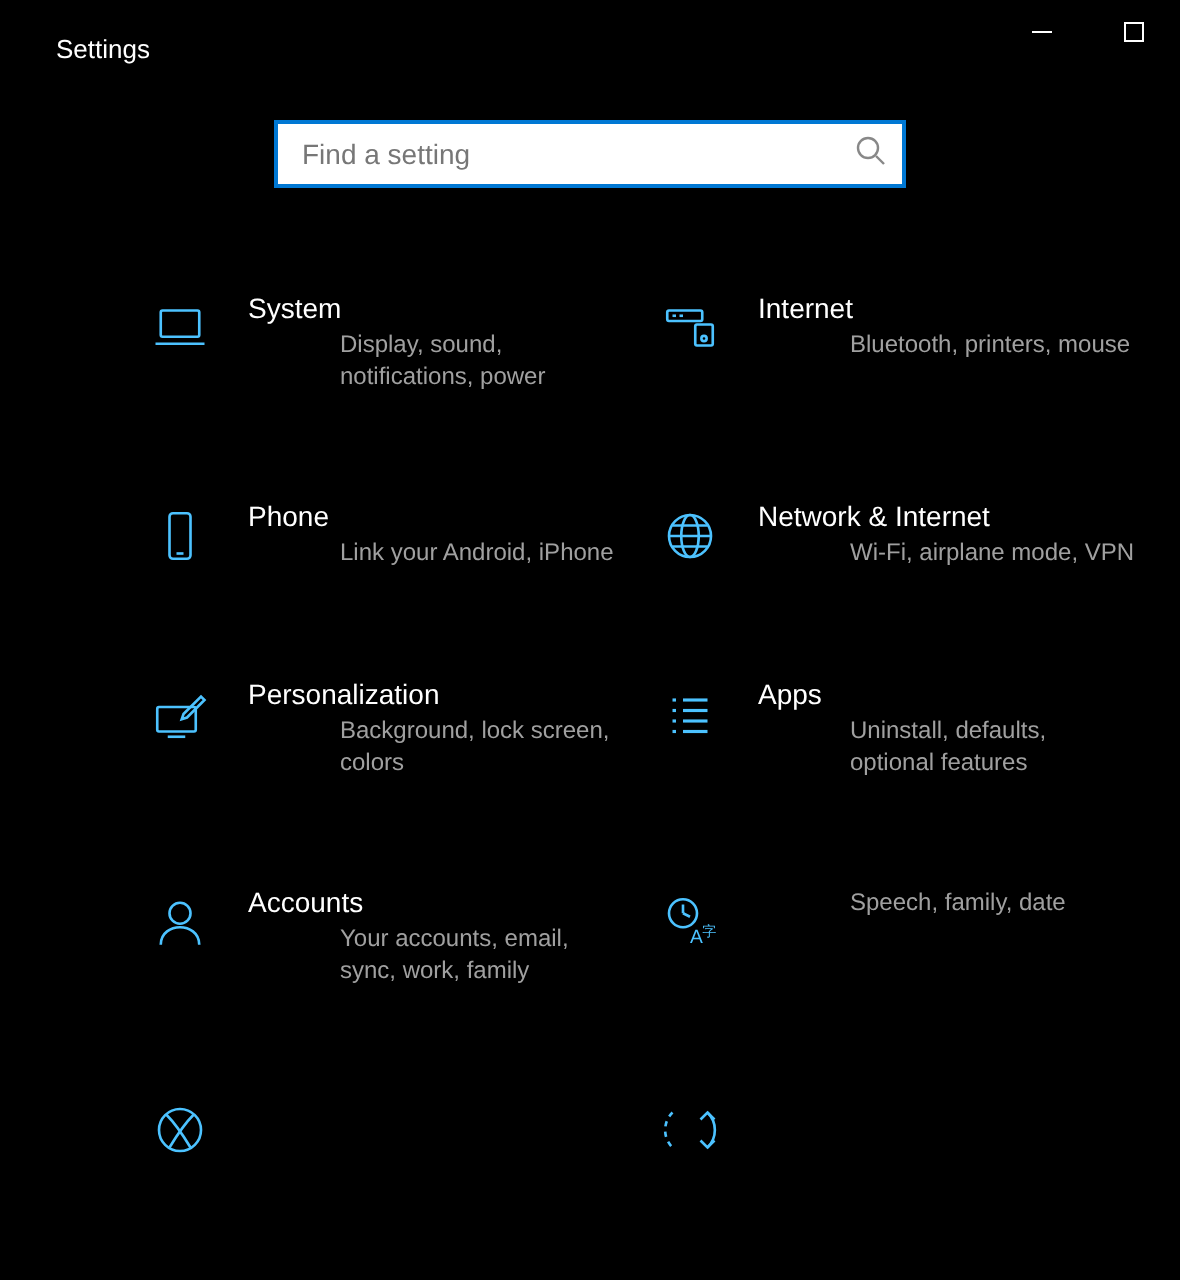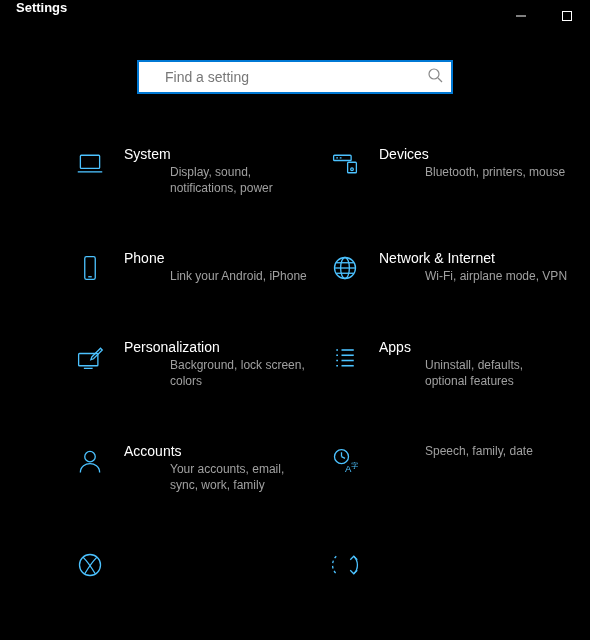--- a/index.html
+++ b/index.html
@@ -7,24 +7,23 @@
   background: #000000;
   color: #ffffff;
   font-family: "Segoe UI", Arial, sans-serif;
   width: 590px;
   height: 640px;
   overflow: hidden;
 }
 .titlebar {
   height: 32px;
   display: flex;
-  align-items: flex-start;
+  align-items: flex-end;
   justify-content: space-between;
-  padding: 0 0 0 16px;
-  font-weight: bold;
+  padding: 0 0 0 28px;
 }
 .titlebar-title {
   font-size: 13px;
   color: #ffffff;
 }
 .titlebar-controls {
   display: flex;
   height: 100%;
 }
 .titlebar-btn {
@@ -40,21 +39,21 @@
   margin-top: 28px;
   margin-bottom: 52px;
 }
 .search-box {
   width: 316px;
   height: 34px;
   background: #ffffff;
   border: 2px solid #0078d4;
   display: flex;
   align-items: center;
-  padding: 0 8px 0 26px;
+  padding: 0 8px 0 12px;
 }
 .search-input {
   flex: 1;
   border: none;
   outline: none;
   font-size: 14px;
   color: #555;
   background: transparent;
   font-family: inherit;
 }
@@ -152,21 +151,21 @@
     <div class="cat-icon">
       <svg viewBox="0 0 32 32" fill="none" stroke="currentColor" stroke-width="1.5">
           <rect x="3" y="6" width="20" height="6" rx="1"></rect>
           <line x1="6" y1="9" x2="8" y2="9"></line>
           <line x1="10" y1="9" x2="12" y2="9"></line>
           <rect x="19" y="14" width="10" height="12" rx="1"></rect>
           <circle cx="24" cy="22" r="1.5"></circle>
         </svg>
     </div>
     <div class="cat-text">
-      <div class="cat-title">Devices</div>
+      <div class="cat-title">Internet</div>
       <div class="cat-desc">Bluetooth, printers, mouse</div>
     </div>
   </div>
 
   <div class="category">
     <div class="cat-icon">
       <svg viewBox="0 0 32 32" fill="none" stroke="currentColor" stroke-width="1.5">
           <rect x="10" y="3" width="12" height="26" rx="2"></rect>
           <line x1="14" y1="26" x2="18" y2="26"></line>
         </svg>

